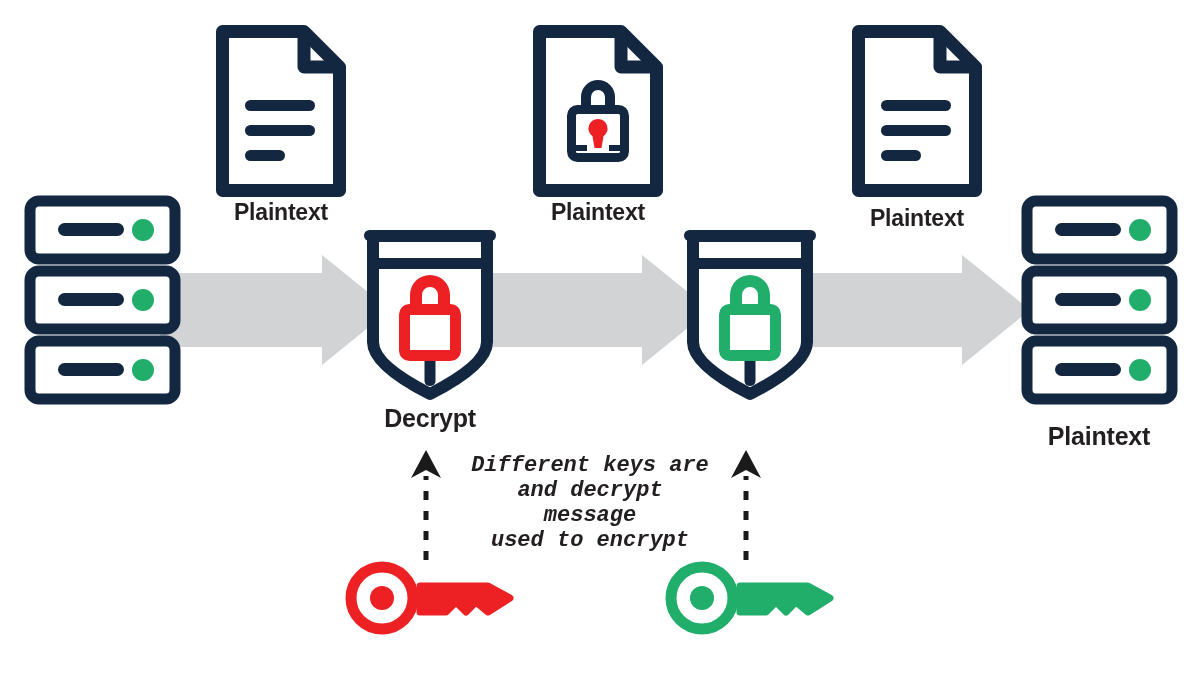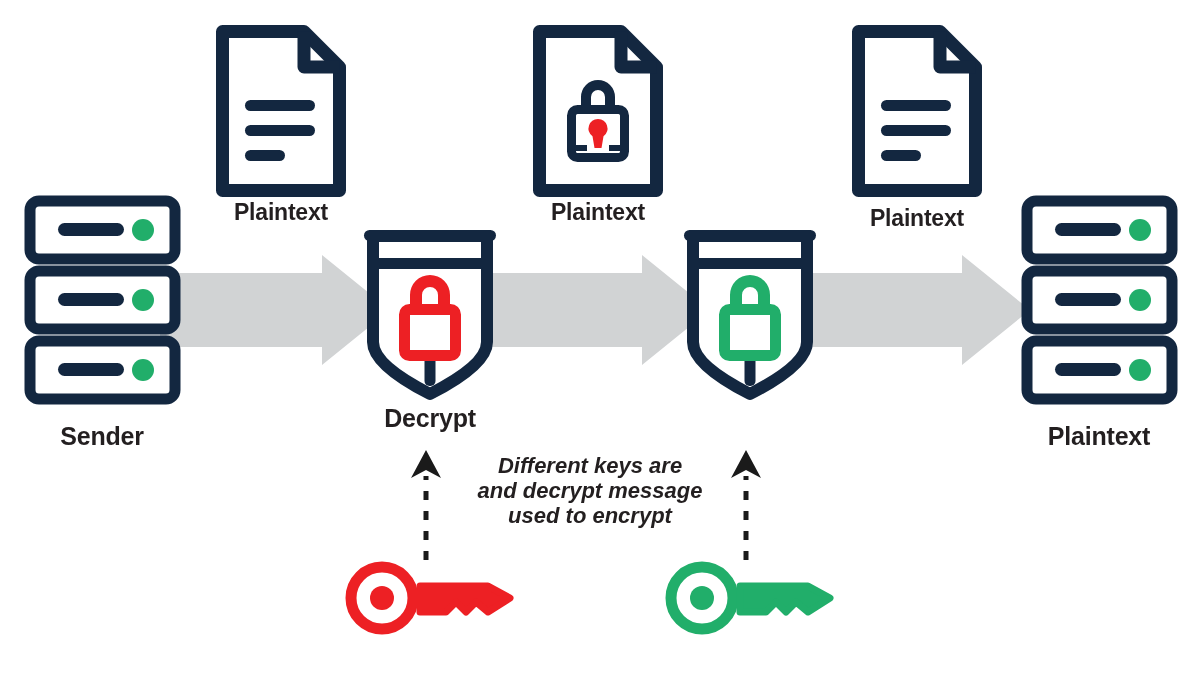--- a/index.html
+++ b/index.html
@@ -80,21 +80,20 @@
         <rect x="33" y="97" width="66" height="13" rx="6.5" ry="6.5" fill="#132740"></rect>
         <circle cx="118" cy="104" r="11" fill="#21AE6A"></circle>
       </g>
       <g>
         <rect x="5" y="145" width="145" height="58" rx="9" ry="9" fill="#ffffff" stroke="#132740" stroke-width="11"></rect>
         <rect x="33" y="167" width="66" height="13" rx="6.5" ry="6.5" fill="#132740"></rect>
         <circle cx="118" cy="174" r="11" fill="#21AE6A"></circle>
       </g>
     </svg>
   </div>
-  <div class="label label-lg" style="left:2px; top:422px; width:200px;">Sender</div>
 
   <div class="node" style="left:216px; top:25px;">
     <svg width="130" height="172" viewBox="0 0 130 172" aria-hidden="true">
       <path d="M6.5,6.5 L88,6.5 L123.5,42 L123.5,165.5 L6.5,165.5 Z" fill="#ffffff" stroke="#132740" stroke-width="13" stroke-linejoin="round"></path>
       <path d="M88,6.5 L88,42 L123.5,42" fill="none" stroke="#132740" stroke-width="13" stroke-linejoin="round"></path>
       <rect x="29" y="75" width="70" height="11" rx="5.5" ry="5.5" fill="#132740"></rect>
       <rect x="29" y="100" width="70" height="11" rx="5.5" ry="5.5" fill="#132740"></rect>
       <rect x="29" y="125" width="40" height="11" rx="5.5" ry="5.5" fill="#132740"></rect>
     </svg>
   </div>
@@ -181,21 +180,21 @@
     </svg>
   </div>
 
   <div class="node" style="left:724px; top:448px;">
     <svg width="44" height="112" viewBox="0 0 44 112" aria-hidden="true">
       <line x1="22" y1="112" x2="22" y2="28" stroke="#1A1A1A" stroke-width="5" stroke-dasharray="9 11"></line>
       <path d="M22,2 L37,30 L22,22 L7,30 Z" fill="#1A1A1A"></path>
     </svg>
   </div>
 
-  <div class="caption" style="left:465px; top:453px; width:250px;">
+  <div class="caption" style="left:465px; top:453px; width:250px;font-family:Liberation Mono, monospace;">
     <span>Different keys are</span>
     <span>and decrypt message</span>
     <span>used to encrypt</span>
   </div>
 
   <div class="node" style="left:342px; top:558px;">
     <svg width="188" height="80" viewBox="0 0 188 80" aria-hidden="true">
       <circle cx="40" cy="40" r="31" fill="none" stroke="#ED2024" stroke-width="11"></circle>
       <circle cx="40" cy="40" r="12" fill="#ED2024"></circle>
       <path d="M78,28 L146,28 L168,40 L146,54 L134,44 L124,54 L114,44 L104,54 L78,54 Z" fill="#ED2024" stroke="#ED2024" stroke-width="7" stroke-linejoin="round"></path>

